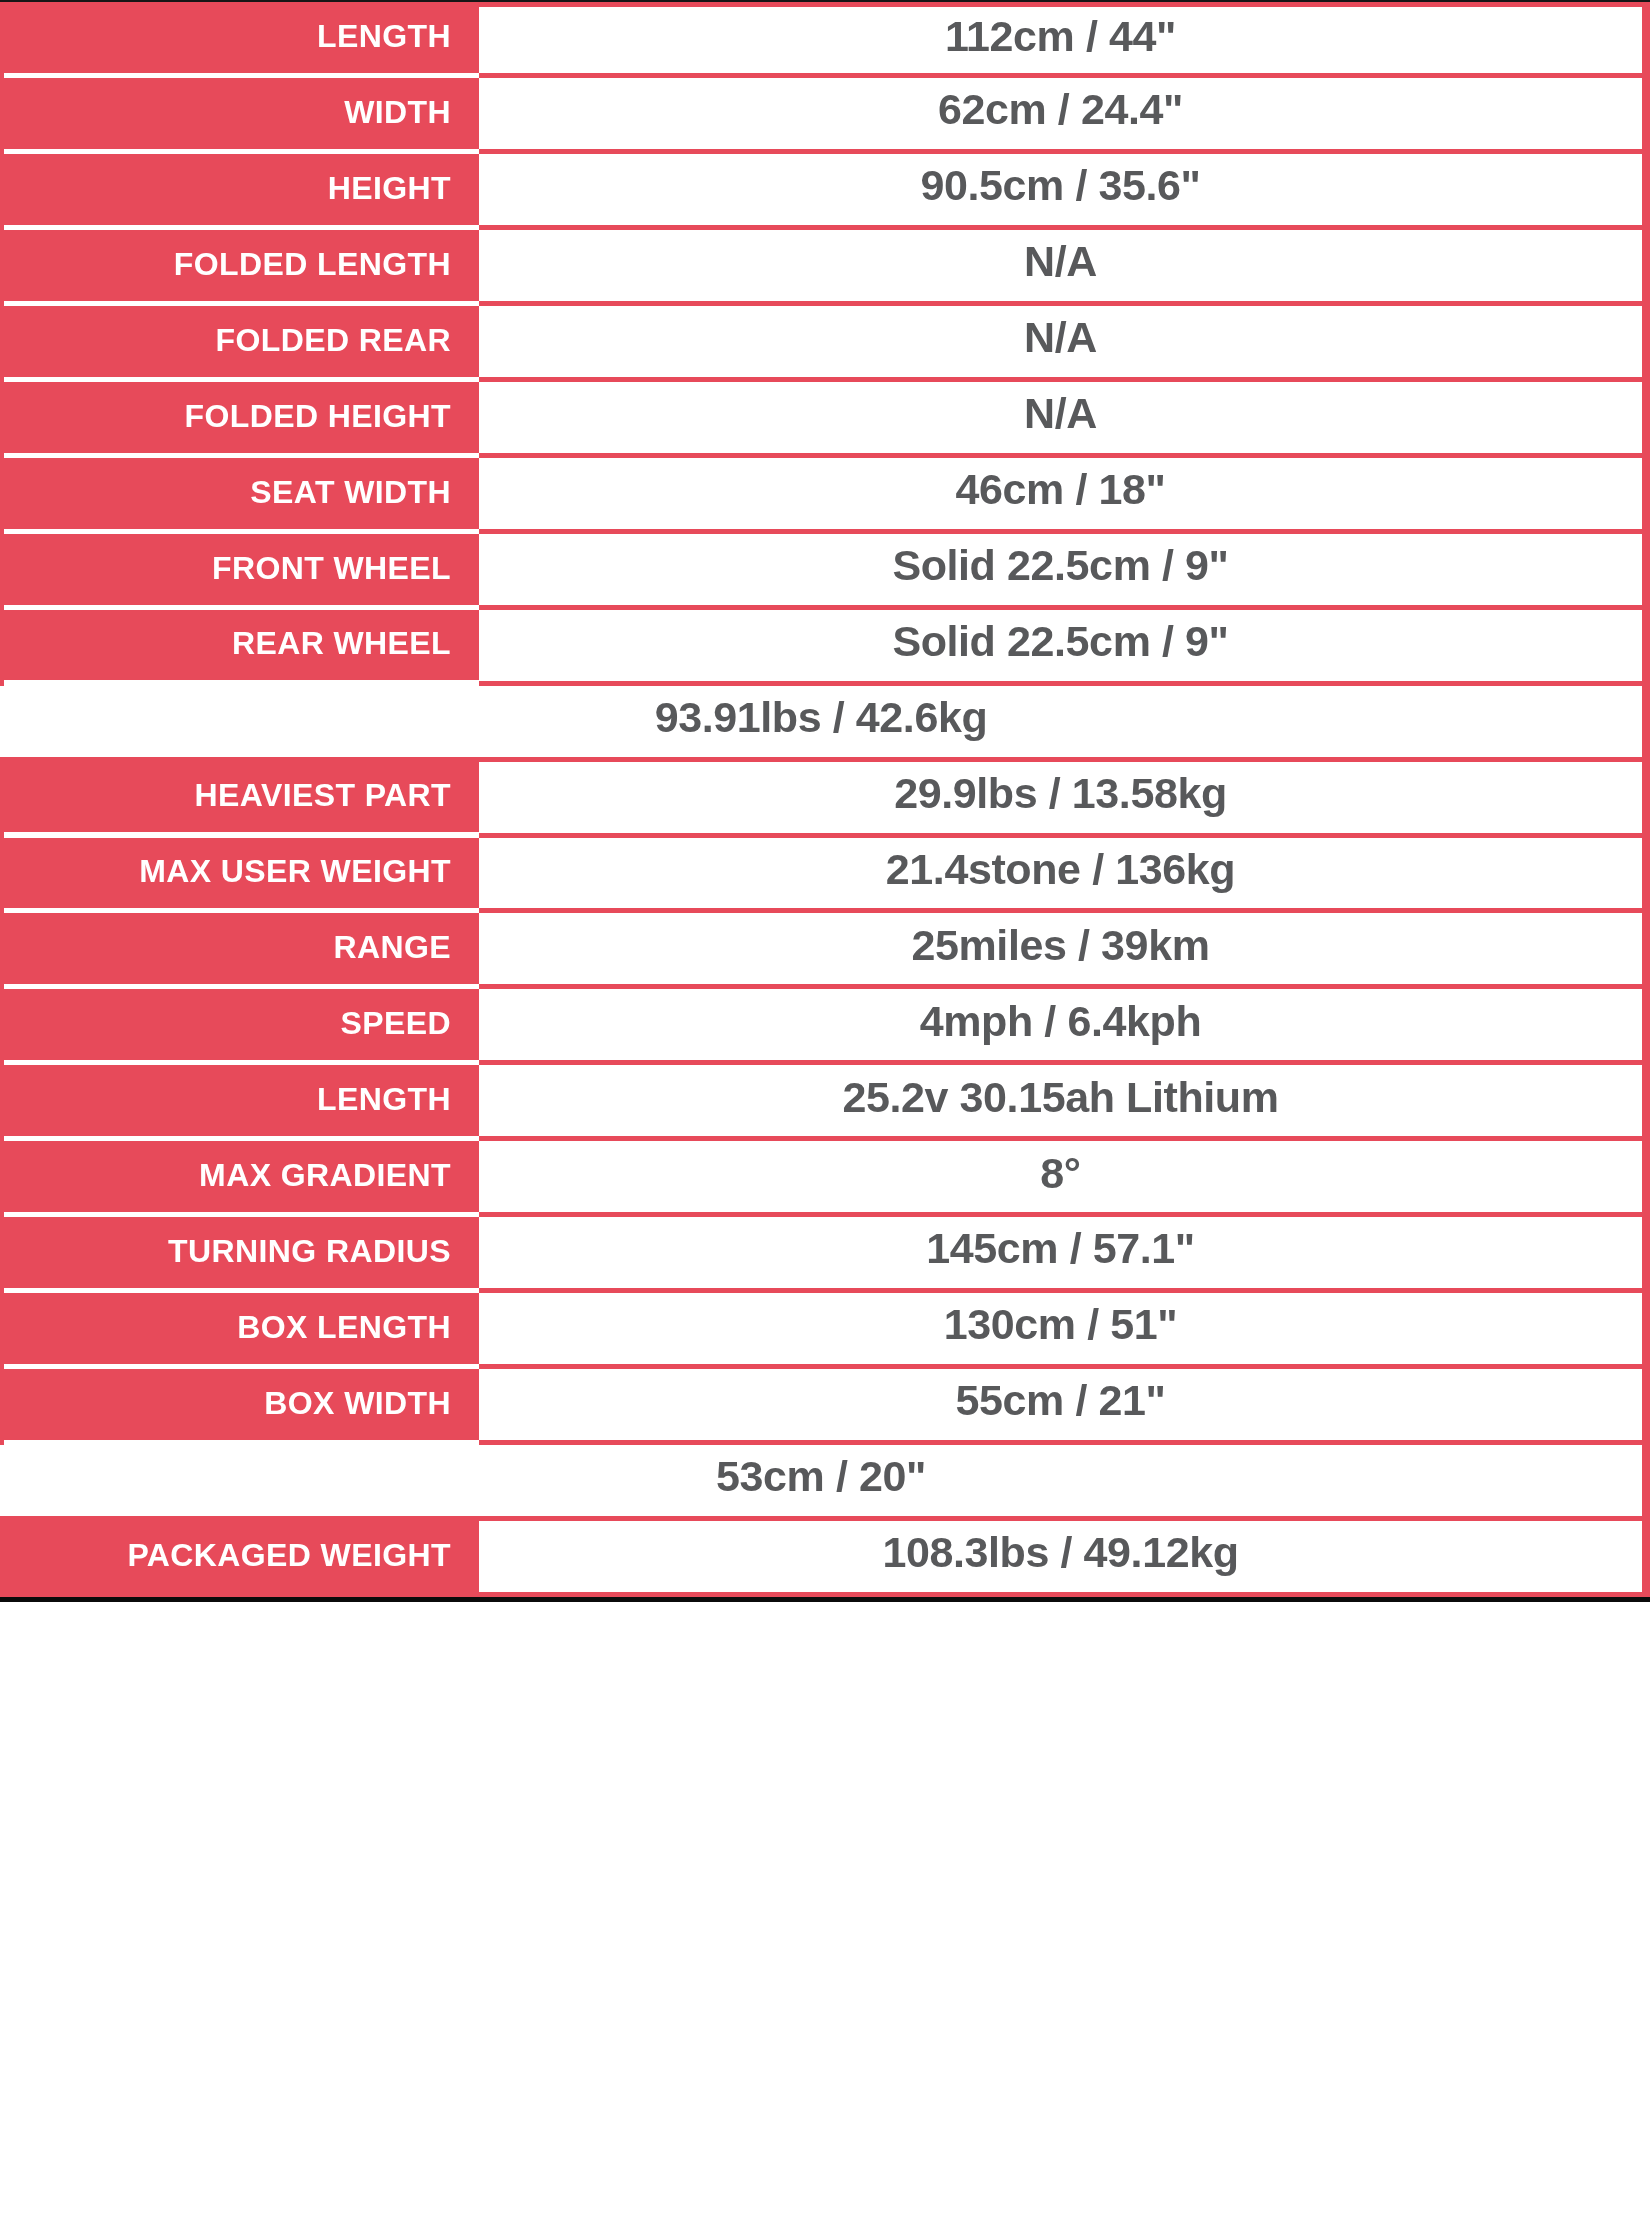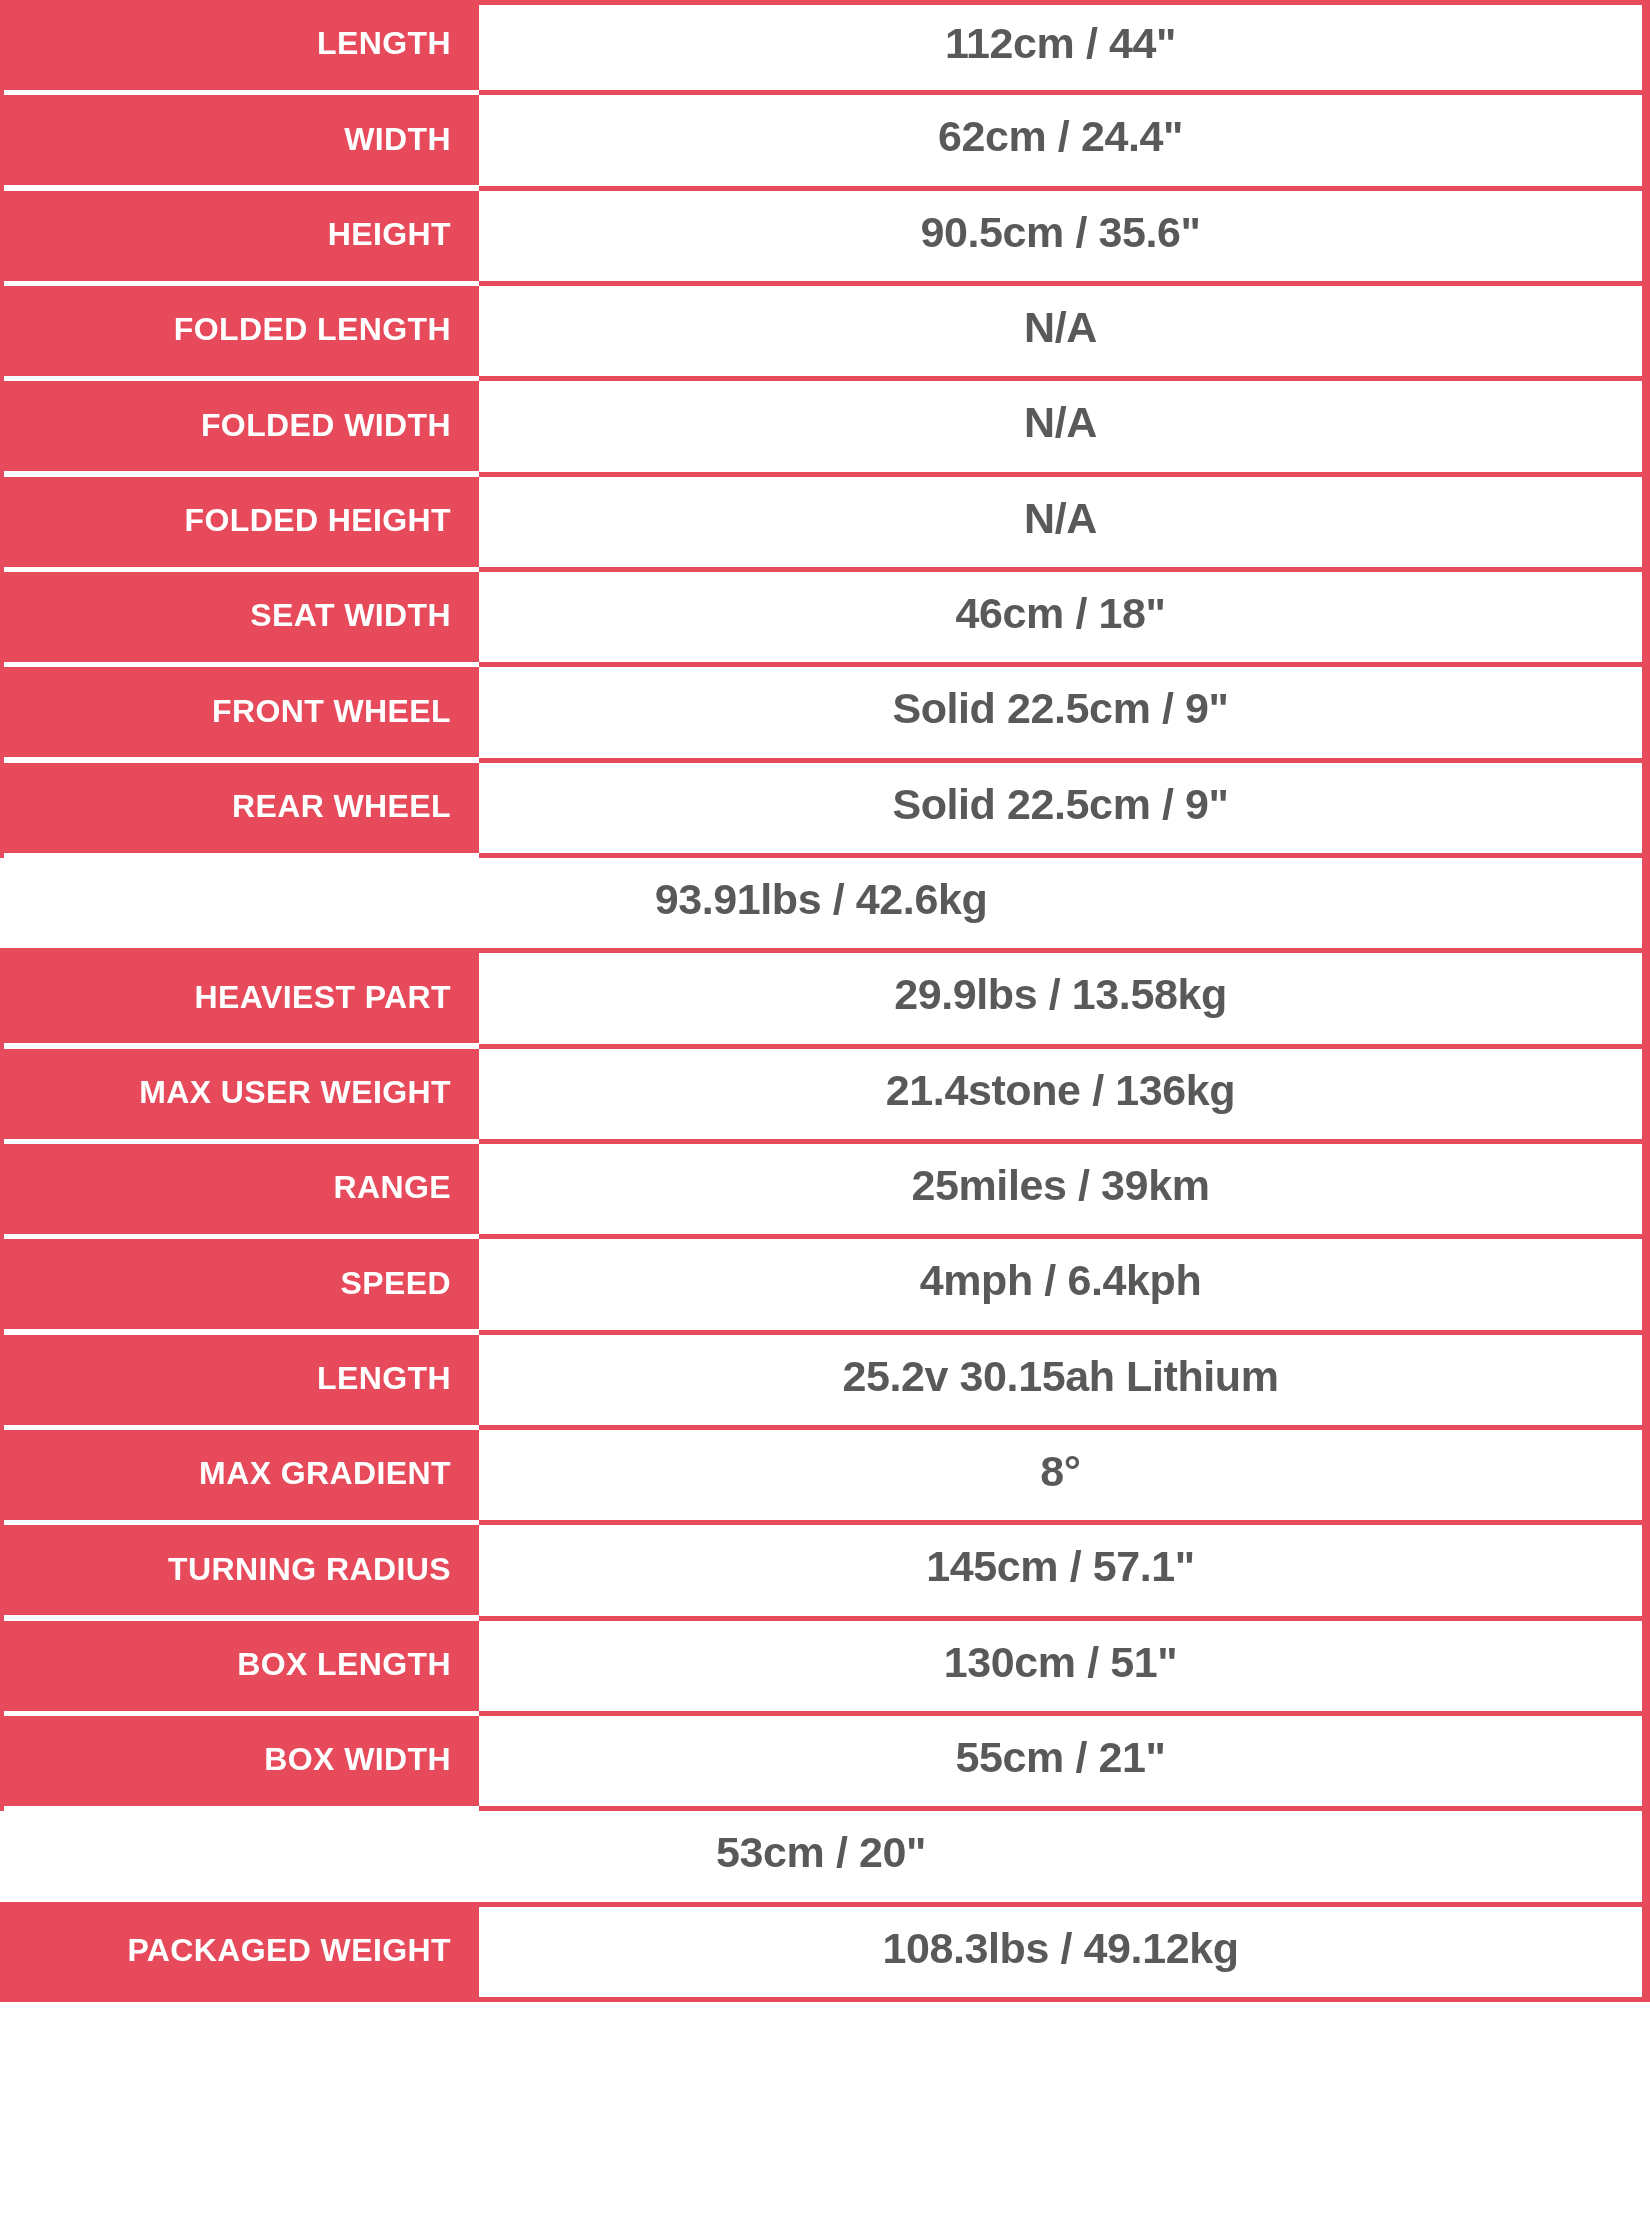--- a/index.html
+++ b/index.html
@@ -3,24 +3,24 @@
 <meta charset="utf-8">
 <style>
   html, body {
     margin: 0;
     padding: 0;
     background: #ffffff;
   }
   .spec-table {
     position: relative;
     width: 1650px;
-    height: 2002px;
+    height: 1602px;
     background: #e74a5a;
     display: flex;
-    flex-direction: row;
+    flex-direction: column;
     font-family: "Liberation Sans", sans-serif;
     overflow: hidden;
     box-sizing: border-box;
   }
   .edge-line-top {
     height: 2.2px;
     background: #161616;
     flex: 0 0 auto;
   }
   .edge-bar-bottom {
@@ -123,21 +123,21 @@
       <div class="spec-row">
         <div class="label-cell">
           <span class="label-text">FOLDED LENGTH</span>
         </div>
         <div class="value-cell">
           <span class="value-text">N/A</span>
         </div>
       </div>
       <div class="spec-row">
         <div class="label-cell">
-          <span class="label-text">FOLDED WIDTH</span>
+          <span class="label-text">FOLDED REAR</span>
         </div>
         <div class="value-cell">
           <span class="value-text">N/A</span>
         </div>
       </div>
       <div class="spec-row">
         <div class="label-cell">
           <span class="label-text">FOLDED HEIGHT</span>
         </div>
         <div class="value-cell">

